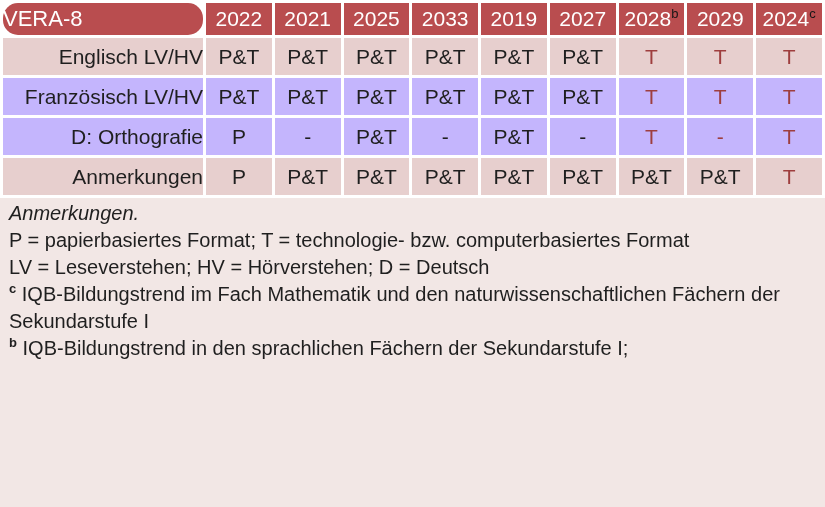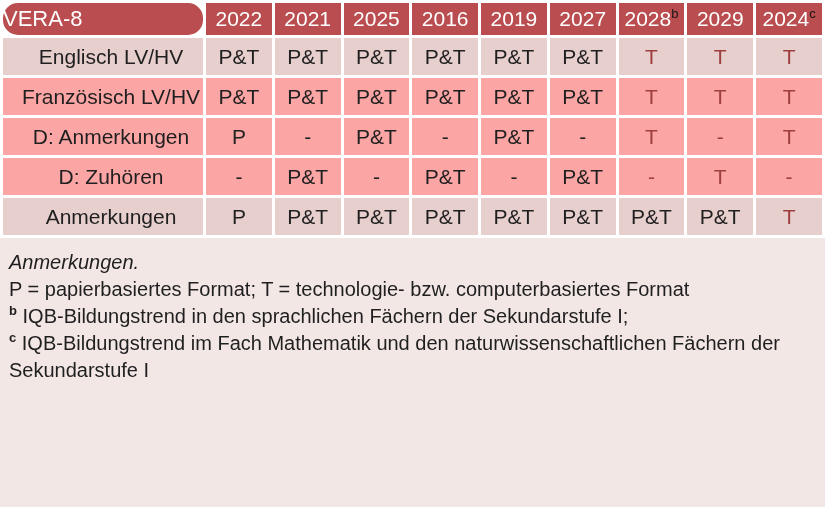--- a/index.html
+++ b/index.html
@@ -22,26 +22,26 @@
     font-weight:normal;font-size:21px;
     height:32px;vertical-align:middle;
     padding:0;
   }
   th.corner{text-align:left;font-size:22px;border-radius:15px;}
   th sup.hdr-sup{color:#161616;font-size:13px;line-height:0;}
   td{
     height:37px;font-size:21px;text-align:center;
     vertical-align:middle;padding:0;color:#1f1f1f;
   }
-  td.lbl{text-align:center;padding-left:16px;}
+  td.lbl{text-align:right;padding-left:16px;}
   tr.dark td{background:#e7cfce;}
-  tr.light td{background:#fca5a5;}
+  tr.light td{background:#c4b5fd;}
   td.red{color:#9e3e3e;}
   .notes{
-    padding:11px 9px 0 9px;
+    padding:2px 9px 0 9px;
     font-size:20px;line-height:27px;
   }
   .notes-heading{font-style:italic;}
   .fnote sup{font-weight:bold;font-size:13px;line-height:0;}
 </style>
 </head>
 <body>
 
 <div class="table-area">
   <table class="vera">
@@ -56,21 +56,21 @@
         <col>
         <col>
         <col>
     </colgroup>
     <thead>
       <tr>
         <th class="corner">VERA-8</th>
         <th><span>2022</span><sup class="hdr-sup"></sup></th>
         <th><span>2021</span><sup class="hdr-sup"></sup></th>
         <th><span>2025</span><sup class="hdr-sup"></sup></th>
-        <th><span>2016</span><sup class="hdr-sup"></sup></th>
+        <th><span>2033</span><sup class="hdr-sup"></sup></th>
         <th><span>2019</span><sup class="hdr-sup"></sup></th>
         <th><span>2027</span><sup class="hdr-sup"></sup></th>
         <th><span>2028</span><sup class="hdr-sup">b</sup></th>
         <th><span>2029</span><sup class="hdr-sup"></sup></th>
         <th><span>2024</span><sup class="hdr-sup">c</sup></th>
       </tr>
     </thead>
     <tbody>
       <tr class="dark">
         <td class="lbl">Englisch LV/HV</td>
@@ -90,57 +90,46 @@
         <td>P&amp;T</td>
         <td>P&amp;T</td>
         <td>P&amp;T</td>
         <td>P&amp;T</td>
         <td>P&amp;T</td>
         <td class="red">T</td>
         <td class="red">T</td>
         <td class="red">T</td>
       </tr>
       <tr class="light">
-        <td class="lbl">D: Anmerkungen</td>
+        <td class="lbl">D: Orthografie</td>
         <td>P</td>
         <td>-</td>
         <td>P&amp;T</td>
         <td>-</td>
         <td>P&amp;T</td>
         <td>-</td>
         <td class="red">T</td>
         <td class="red">-</td>
         <td class="red">T</td>
-      </tr>
-      <tr class="light">
-        <td class="lbl">D: Zuhören</td>
-        <td>-</td>
-        <td>P&amp;T</td>
-        <td>-</td>
-        <td>P&amp;T</td>
-        <td>-</td>
-        <td>P&amp;T</td>
-        <td class="red">-</td>
-        <td class="red">T</td>
-        <td class="red">-</td>
       </tr>
       <tr class="dark">
         <td class="lbl">Anmerkungen</td>
         <td>P</td>
         <td>P&amp;T</td>
         <td>P&amp;T</td>
         <td>P&amp;T</td>
         <td>P&amp;T</td>
         <td>P&amp;T</td>
         <td>P&amp;T</td>
         <td>P&amp;T</td>
         <td class="red">T</td>
       </tr>
     </tbody>
   </table>
 </div>
 
 <div class="notes">
   <div class="notes-heading">Anmerkungen.</div>
   <div>P = papierbasiertes Format; T = technologie- bzw. computerbasiertes Format</div>
+  <div>LV = Leseverstehen; HV = Hörverstehen; D = Deutsch</div>
+  <div class="fnote"><sup>c</sup> <span>IQB-Bildungstrend im Fach Mathematik und den naturwissenschaftlichen Fächern der Sekundarstufe I</span></div>
   <div class="fnote"><sup>b</sup> <span>IQB-Bildungstrend in den sprachlichen Fächern der Sekundarstufe I;</span></div>
-  <div class="fnote"><sup>c</sup> <span>IQB-Bildungstrend im Fach Mathematik und den naturwissenschaftlichen Fächern der Sekundarstufe I</span></div>
 </div>
 
 </body></html>

